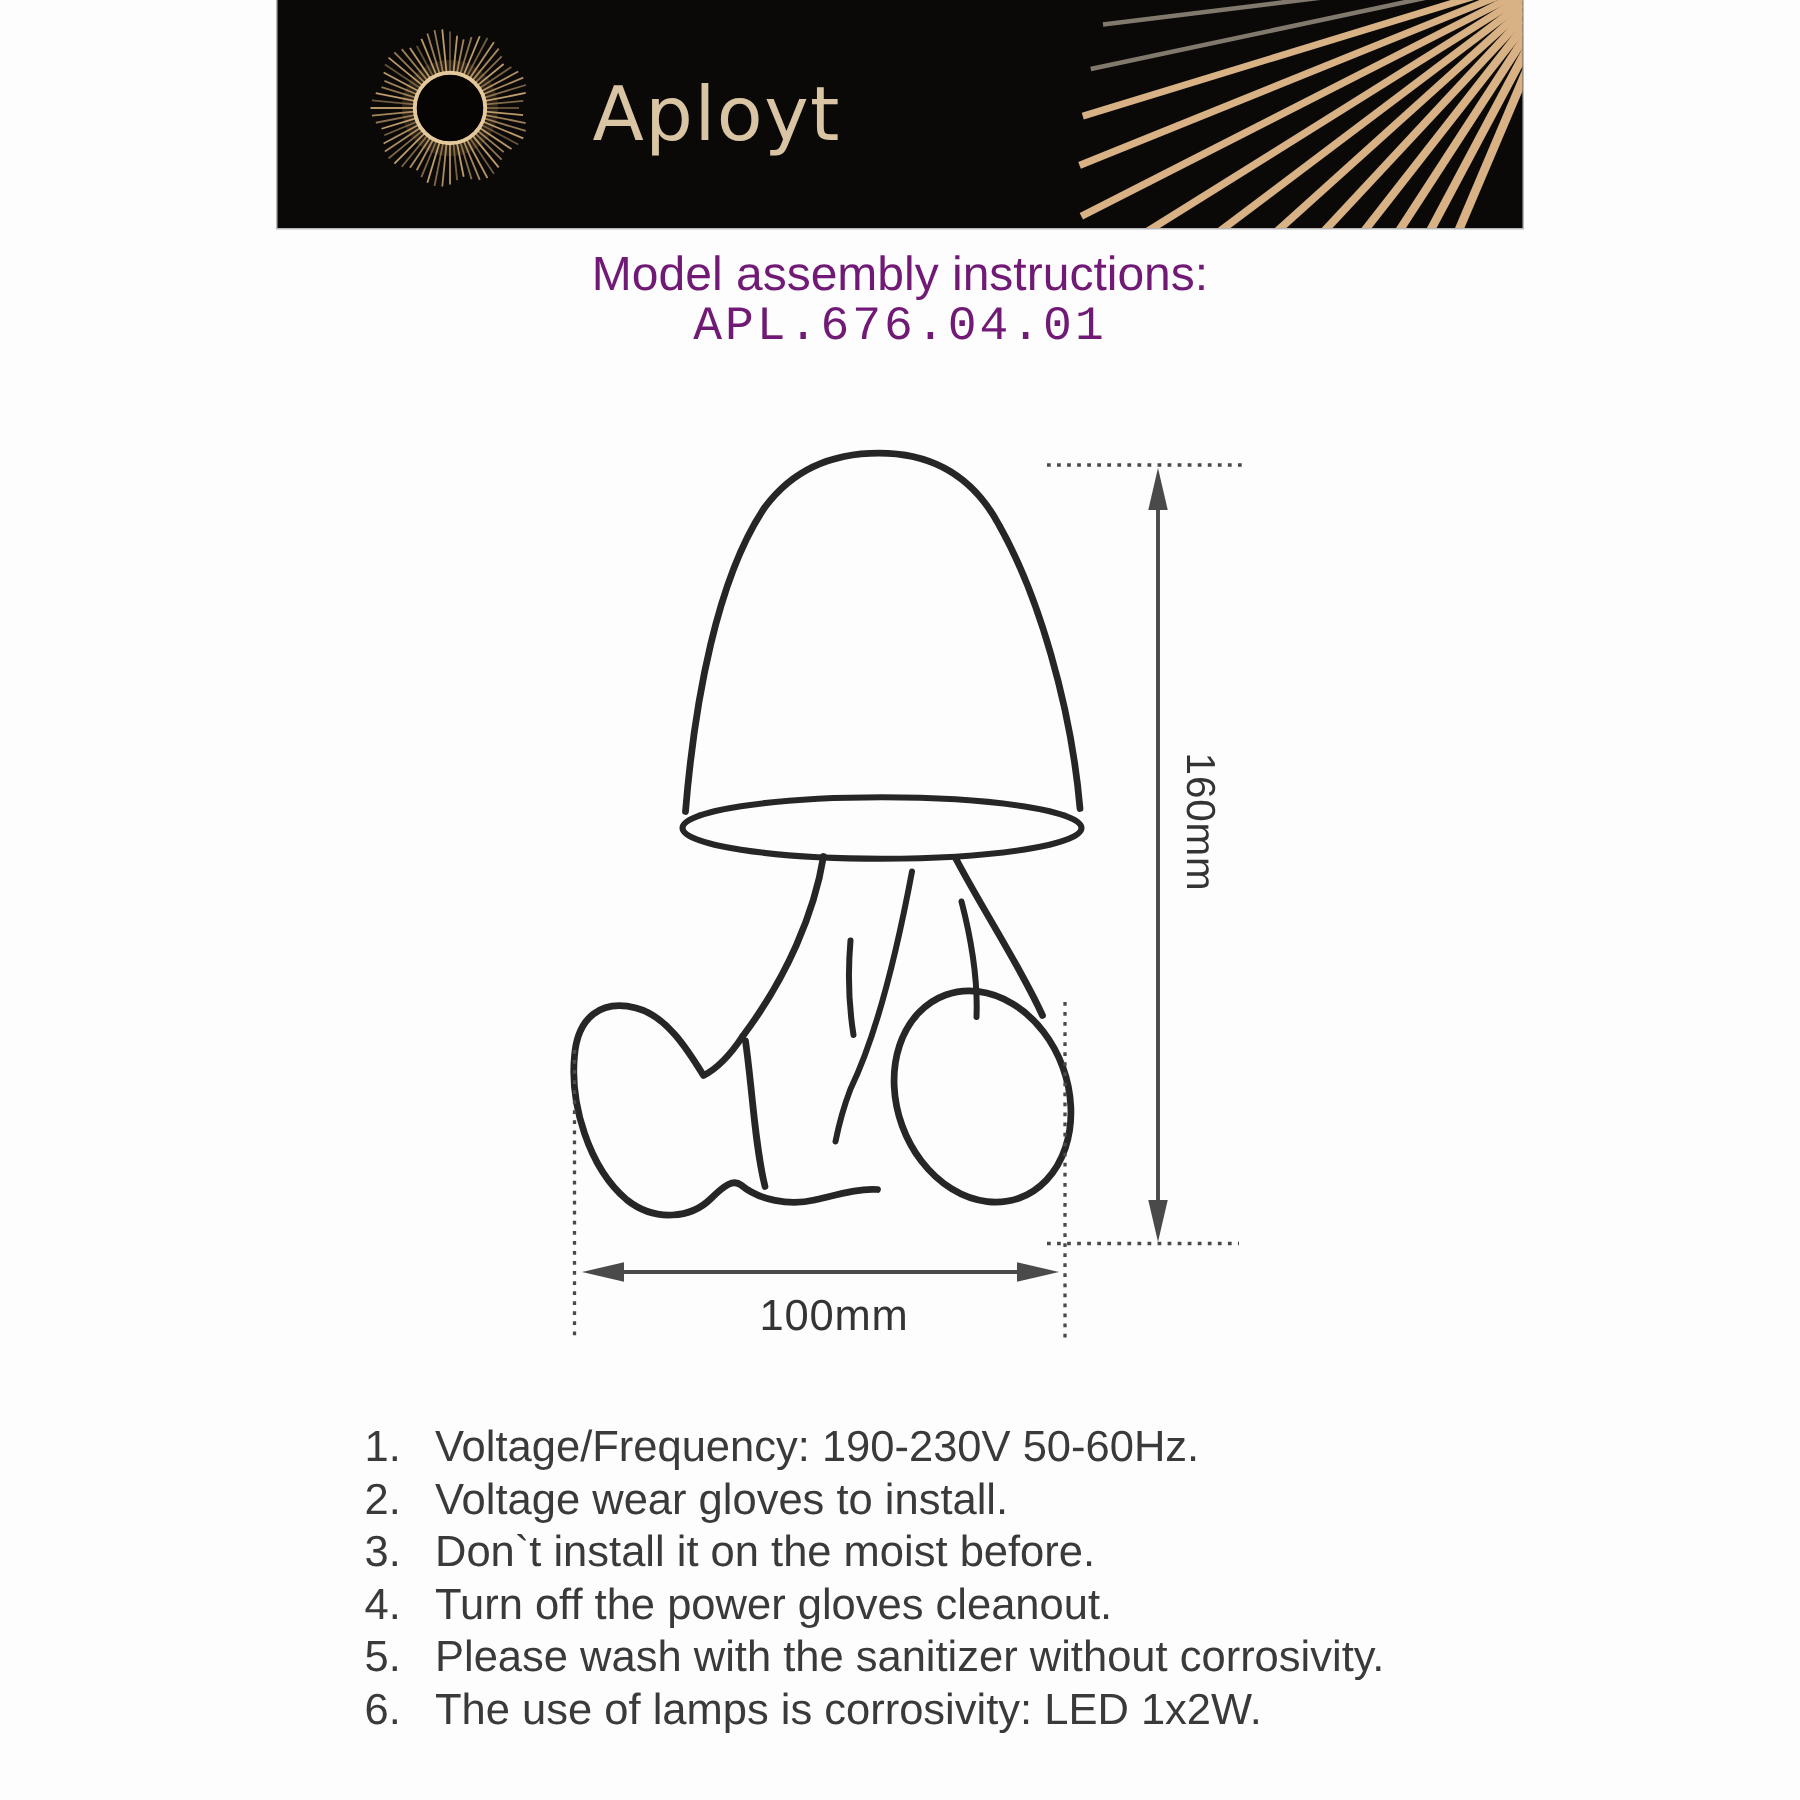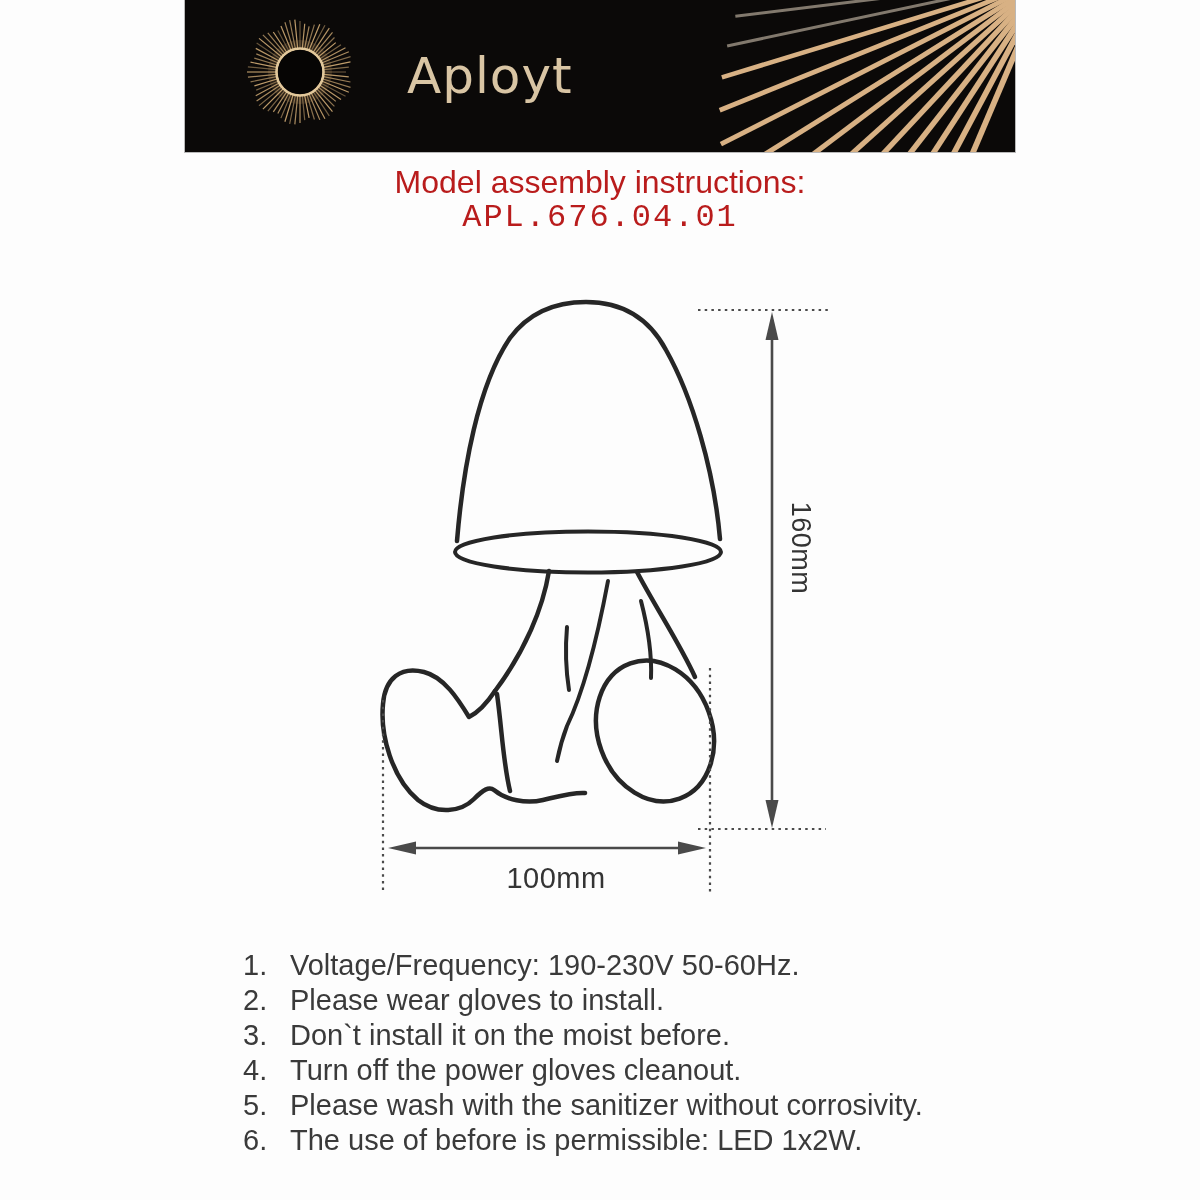--- a/index.html
+++ b/index.html
@@ -11,30 +11,30 @@
     font-family:"Liberation Sans", sans-serif;
   }
   
   .banner{
     position:absolute;left:185px;top:0;width:830px;height:152px;
     background:#0b0908;
     box-shadow:0 0 0 1px rgba(130,130,130,.55);
   }
   .banner svg{position:absolute;left:0;top:0;width:830px;height:152px;display:block;}
   .brand{
-    position:absolute;left:222px;top:0;height:152px;
+    position:absolute;left:210px;top:0;height:152px;
     display:flex;align-items:center;
     color:#d9c5a4;
     font-family:"DejaVu Sans", sans-serif;
     font-size:50px;letter-spacing:1px;font-weight:400;
   }
   
   .title-block{
     position:absolute;left:0;right:0;top:164px;
-    text-align:center;color:#b91c1c;
+    text-align:center;color:#701a75;
   }
   .title-line1{font-size:32px;line-height:36px;}
   .title-line2{font-size:32px;line-height:36px;letter-spacing:2px;font-family:Liberation Mono, monospace;}
   
   .diagram-svg{position:absolute;left:0;top:0;width:1200px;height:1200px;}
   .dim-label{
     position:absolute;color:#343434;white-space:nowrap;
   }
   .dim-height{
     left:800px;top:548px;font-size:27px;letter-spacing:.5px;
@@ -192,33 +192,33 @@
   <span class="dim-label dim-height">160mm</span>
   <span class="dim-label dim-width">100mm</span>
 
   <div class="instructions">
     <div class="instr-row">
       <span class="instr-num">1.</span>
       <span class="instr-text">Voltage/Frequency: 190-230V 50-60Hz.</span>
     </div>
     <div class="instr-row">
       <span class="instr-num">2.</span>
-      <span class="instr-text">Please wear gloves to install.</span>
+      <span class="instr-text">Voltage wear gloves to install.</span>
     </div>
     <div class="instr-row">
       <span class="instr-num">3.</span>
       <span class="instr-text">Don`t install it on the moist before.</span>
     </div>
     <div class="instr-row">
       <span class="instr-num">4.</span>
       <span class="instr-text">Turn off the power gloves cleanout.</span>
     </div>
     <div class="instr-row">
       <span class="instr-num">5.</span>
       <span class="instr-text">Please wash with the sanitizer without corrosivity.</span>
     </div>
     <div class="instr-row">
       <span class="instr-num">6.</span>
-      <span class="instr-text">The use of before is permissible: LED 1x2W.</span>
+      <span class="instr-text">The use of lamps is corrosivity: LED 1x2W.</span>
     </div>
   </div>
 
 </div>
 
 </body></html>

